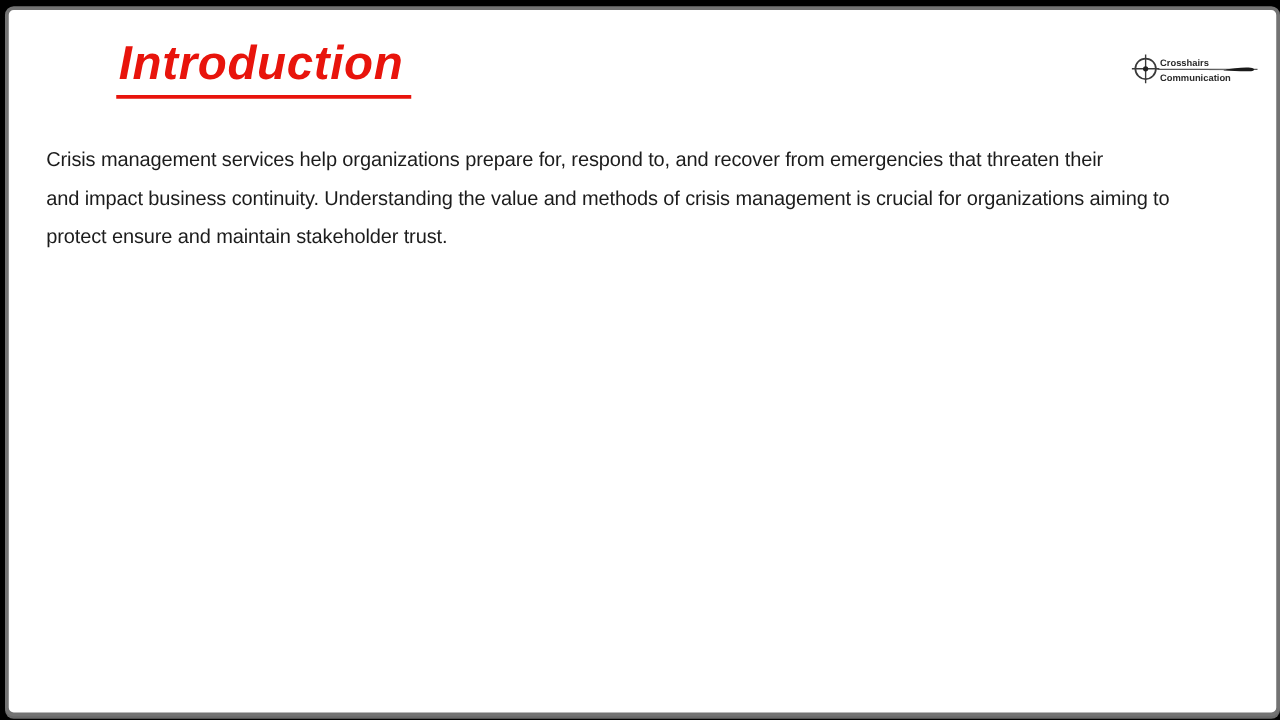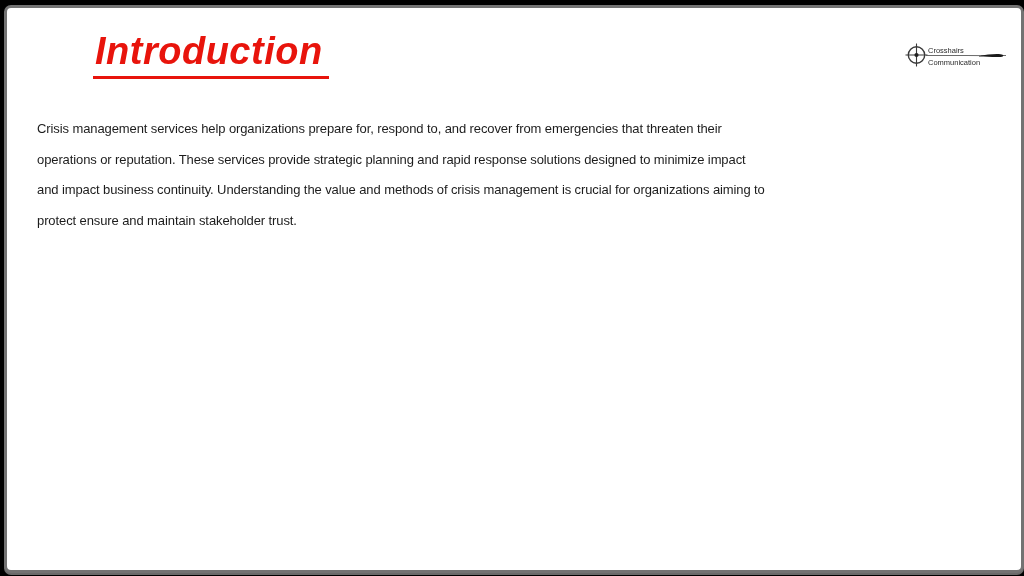--- a/index.html
+++ b/index.html
@@ -42,34 +42,35 @@
     border-bottom: 3px solid var(--title-red, #e8140c);
     padding: 0 6px 2px 2px;
     letter-spacing: 0.5px;
   }
   .logo {
     position: absolute;
     left: 896px;
     top: 32px;
     width: 106px;
     height: 30px;
+    font-weight: bold;
   }
   .logo svg { display: block; }
   .logo text {
     font-family: "Liberation Sans", sans-serif;
     font-size: 7.5px;
     fill: #2b2b2b;
   }
   .body-text {
     position: absolute;
     left: 30px;
     top: 106px;
     width: 960px;
     color: var(--body-ink, #1c1c1c);
-    font-size: 13px;
+    font-size: 16px;
     letter-spacing: -0.1px;
     line-height: 30.5px;
   }
   .body-text .line {
     white-space: nowrap;
   }
 </style>
 </head>
 <body>
 
@@ -89,19 +90,18 @@
         <text x="25" y="12.5">Crosshairs</text>
         <line x1="23" y1="15.5" x2="103" y2="15.5" stroke="#5a5a5a" stroke-width="0.9"></line>
         <path d="M76 15.9 C83 14.7 92 13.6 97.5 14.2 C101.2 14.7 101.4 16.6 97.8 16.9 C92 17.3 83 16.6 76 16.4 Z" fill="#1a1a1a"></path>
         <path d="M64 15.9 L78 15.3 L78 16.2 L64 16.1 Z" fill="#8a8a8a" opacity="0.55"></path>
         <text x="25" y="24.5">Communication</text>
       </svg>
     </div>
 
     <div class="body-text">
       <div class="line">Crisis management services help organizations prepare for, respond to, and recover from emergencies that threaten their</div>
-      <div class="line">operations or reputation. These services provide strategic planning and rapid response solutions designed to minimize impact</div>
       <div class="line">and impact business continuity. Understanding the value and methods of crisis management is crucial for organizations aiming to</div>
       <div class="line">protect ensure and maintain stakeholder trust.</div>
     </div>
 
   </div>
 </div>
 
 </body></html>

